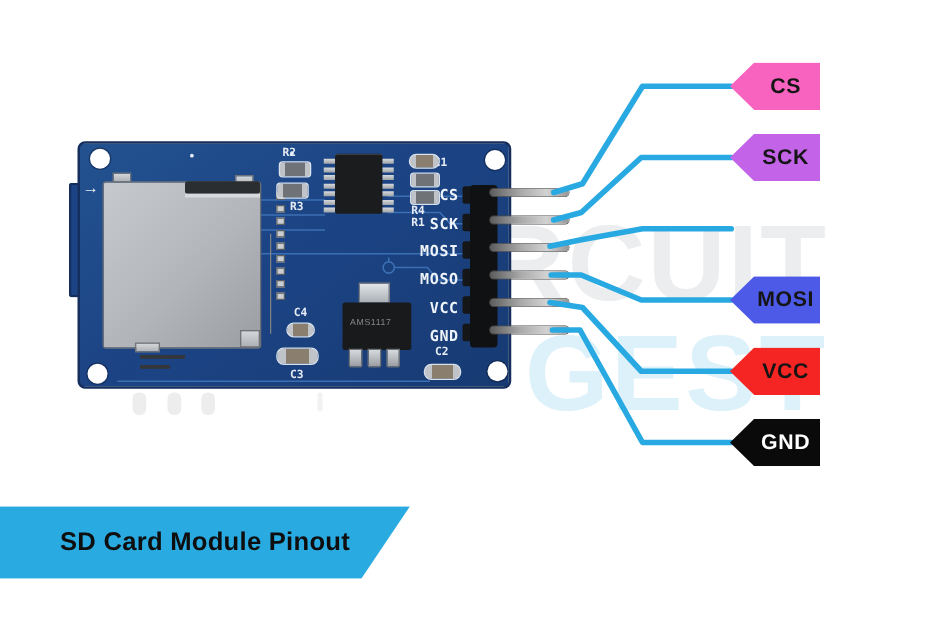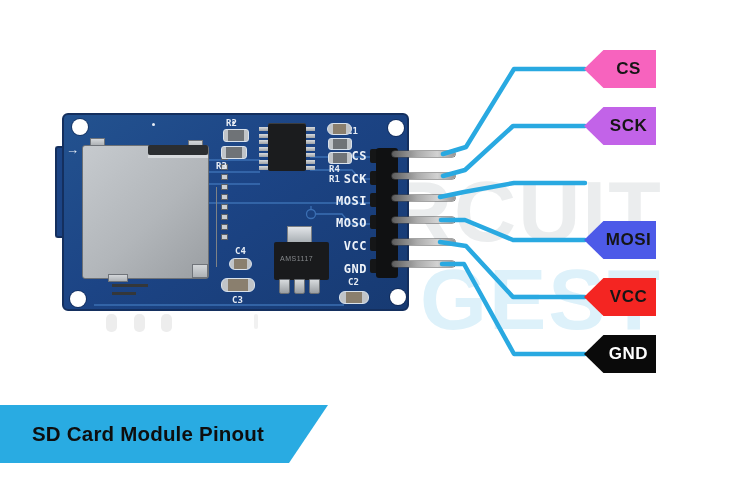--- a/index.html
+++ b/index.html
@@ -73,21 +73,21 @@
   
   .flag{left:584px;width:72px;height:38px;z-index:4;display:flex;align-items:center;justify-content:center;
         padding-left:17px;box-sizing:border-box;
         clip-path:polygon(0 50%,27% 0,100% 0,100% 100%,27% 100%);
         font-size:17px;font-weight:600;letter-spacing:.5px;}
 
   
   .banner{left:0;top:405px;width:328px;height:58px;z-index:5;background:var(--banner,#29abe2);
           clip-path:polygon(0 0,100% 0,calc(100% - 39px) 100%,0 100%);
           display:flex;align-items:center;}
-  .banner span{padding-left:32px;font-size:20.5px;font-weight:bold;color:#0e0e0e;letter-spacing:.2px;}
+  .banner span{padding-left:48px;font-size:20.5px;font-weight:bold;color:#0e0e0e;letter-spacing:.2px;}
 
   .trace{stroke:#3d72b6;stroke-width:1.3;fill:none;opacity:.95;}
 </style>
 </head>
 <body>
 
 <div class="stage">
 
   <div class="abs wm1">RCUIT</div>
   <div class="abs wm2">GEST</div>
@@ -150,21 +150,21 @@
     <div class="abs lead R" style="top:18.5px;"></div>
     <div class="abs lead R" style="top:25px;"></div>
     <div class="abs lead R" style="top:31.5px;"></div>
     <div class="abs lead R" style="top:38px;"></div>
     <div class="abs lead R" style="top:44.5px;"></div>
     <div class="abs lead R" style="top:51px;"></div>
 
     <span class="abs slabel" style="left:162px;top:4px;">R2</span>
     <div class="abs res" style="left:159px;top:14px;width:26px;height:13px;"></div>
     <div class="abs res" style="left:157px;top:31px;width:26px;height:13px;"></div>
-    <span class="abs slabel" style="left:152px;top:47px;">R3</span>
+    <span class="abs slabel" style="left:168px;top:47px;">R3</span>
 
     <span class="abs slabel" style="left:283px;top:12px;">C1</span>
     <div class="abs cap" style="left:263px;top:8px;width:25px;height:12px;"></div>
     <div class="abs res" style="left:264px;top:23px;width:24px;height:12px;"></div>
     <div class="abs res" style="left:264px;top:37px;width:24px;height:12px;"></div>
     <span class="abs slabel" style="left:265px;top:50px;">R4</span>
     <span class="abs slabel" style="left:265px;top:60px;">R1</span>
 
     <span class="abs slabel" style="left:171px;top:132px;">C4</span>
     <div class="abs cap" style="left:165px;top:143px;width:23px;height:12px;"></div>

